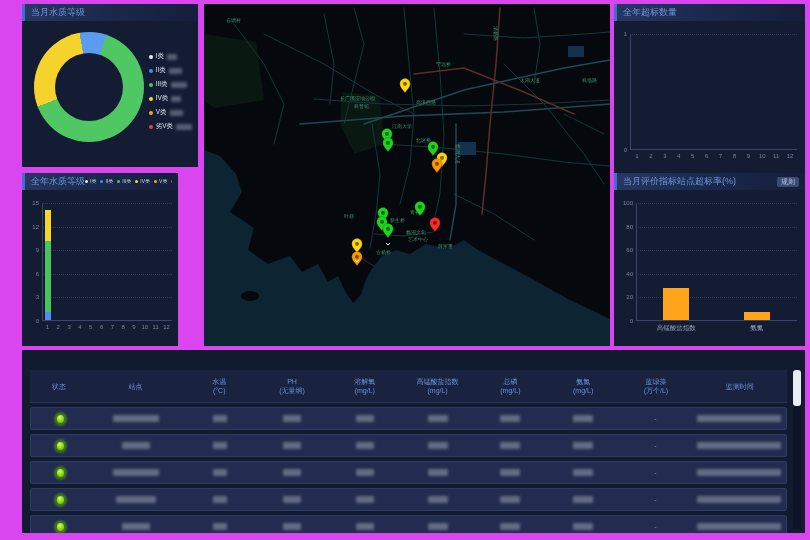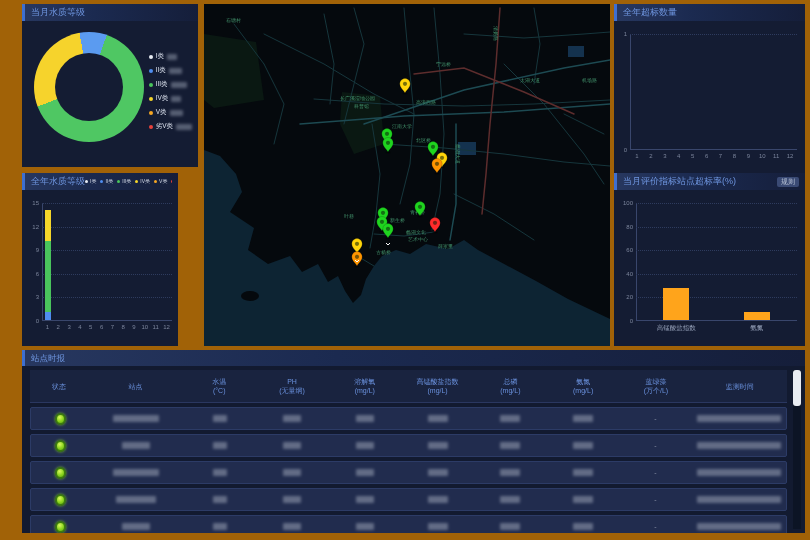--- a/index.html
+++ b/index.html
@@ -1,18 +1,18 @@
 <!DOCTYPE html>
 <html><head>
 <meta charset="utf-8">
 <style>
   * { margin:0; padding:0; box-sizing:border-box; }
   html,body { background:#000; }
   body { font-family:"Liberation Sans", sans-serif; }
-  #screen { position:relative; width:810px; height:540px; background:#a16207; overflow:hidden; }
+  #screen { position:relative; width:810px; height:540px; background:#d946ef; overflow:hidden; }
 
   .panel { position:absolute; background:#141c33; overflow:hidden; }
   .panel-header {
     position:relative; height:17px; line-height:17px;
     background:linear-gradient(90deg,#27375f 0%,#1b2a50 40%,#151e3a 100%);
     border-left:3px solid #3e6fd0;
     padding:0 6px; font-size:9px; color:#6f96e0; white-space:nowrap;
     display:flex; align-items:center; justify-content:space-between;
   }
   .panel-title { color:#6f96e0; }
@@ -364,23 +364,20 @@
         <div class="gridline" style="top: 23.6px;"></div>
         <span class="ylab" style="top: 23.6px;">80</span>
         <div class="gridline" style="top: 0px;"></div>
         <span class="ylab" style="top: 0px;">100</span>
         <div class="bar" style="left: 27.25px; width: 26px; height: 31.86px; background: rgb(255, 164, 27);"></div>
         <div class="bar" style="left: 107.75px; width: 26px; height: 8.26px; background: rgb(255, 164, 27);"></div>
       </div>
   </div>
 
   <div class="panel" id="table-panel" style="left:22px; top:350px; width:783px; height:183px;">
-    <div class="panel-header" style="height:16px; line-height:16px; font-size:8.5px;">
-      <span class="panel-title">站点时报</span>
-    </div>
     <div class="tbl-wrap">
       <div class="thead" id="tbl-head">
           <div class="th w-status">
             <div>状态</div>
           </div>
           <div class="th w-station">
             <div>站点</div>
           </div>
           <div class="th ">
             <div>水温</div>

